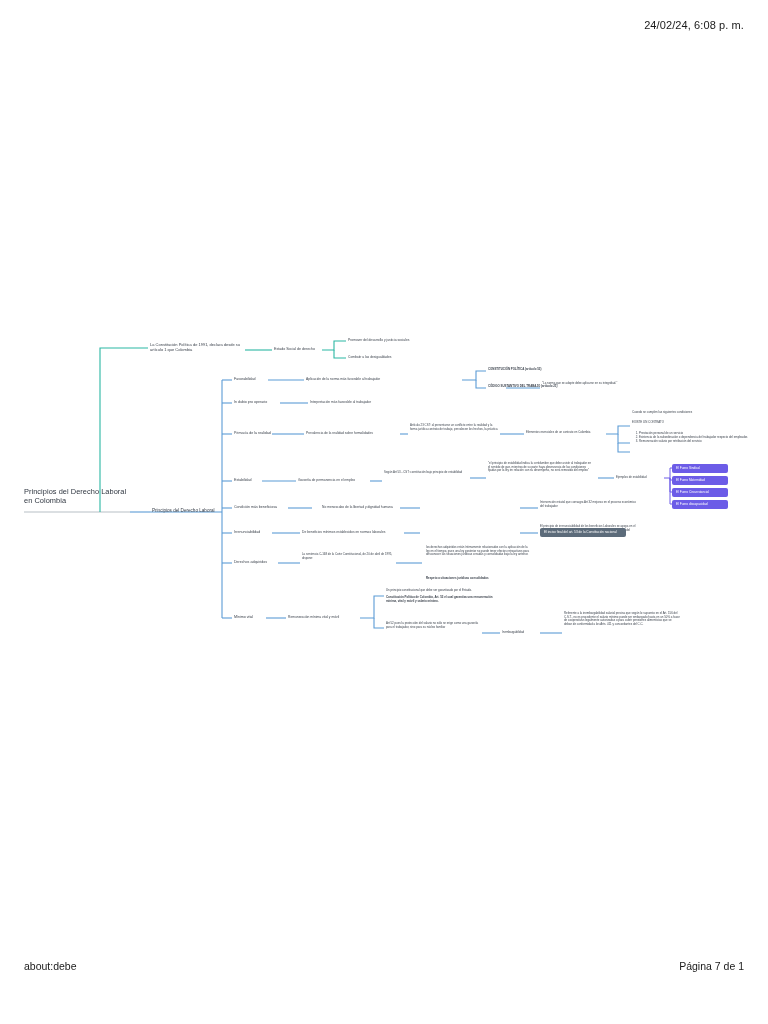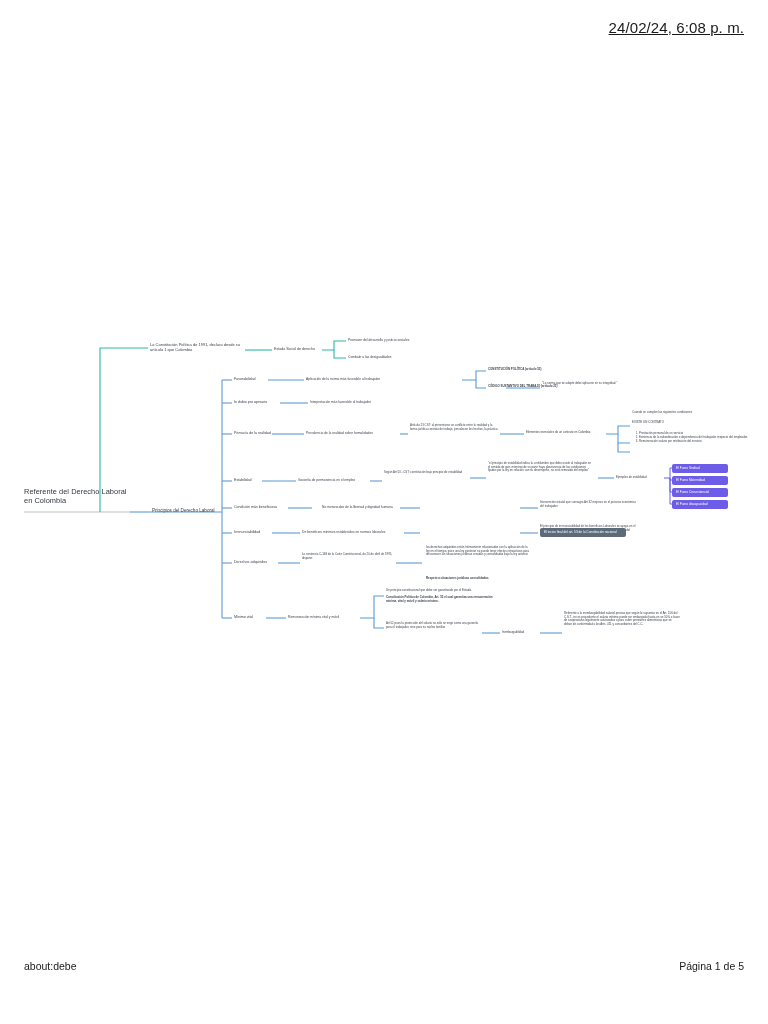--- a/index.html
+++ b/index.html
@@ -11,21 +11,21 @@
   }
   .page{
     position:relative;
     width:768px;height:1024px;
     background:#ffffff;
     overflow:hidden;
   }
   
   .print-date{
     position:absolute;top:19px;right:24px;
-    font-size:15px;color:#1a1a1a;letter-spacing:.1px;text-decoration:underline;
+    font-size:11px;color:#1a1a1a;letter-spacing:.1px;
   }
   .footer-left{
     position:absolute;left:24px;bottom:52px;
     font-size:10.5px;color:#1a1a1a;
   }
   .footer-right{
     position:absolute;right:24px;bottom:52px;
     font-size:10.5px;color:#1a1a1a;
   }
 
@@ -135,21 +135,21 @@
         <line x1="396" y1="563" x2="422" y2="563" stroke="#5b9bd5" stroke-width="1.1"></line>
 
         <line x1="266" y1="618" x2="286" y2="618" stroke="#5b9bd5" stroke-width="1.1"></line>
         <path d="M360 618 L374 618 L374 596 L384 596" stroke="#5b9bd5" stroke-width="1.1"></path>
         <path d="M374 618 L374 628 L384 628" stroke="#5b9bd5" stroke-width="1.1"></path>
         <line x1="482" y1="633" x2="500" y2="633" stroke="#5b9bd5" stroke-width="1.1"></line>
         <line x1="540" y1="633" x2="562" y2="633" stroke="#5b9bd5" stroke-width="1.1"></line>
       </g>
     </svg>
 
-    <div class="node root" style="left:24px;top:487px;width:110px;">Referente del Derecho Laboral en Colombia</div>
+    <div class="node root" style="left:24px;top:487px;width:110px;">Principios del Derecho Laboral en Colombia</div>
 
     <div class="node lvl2" style="left:150px;top:343px;width:95px;">La Constitución Política de 1991, declara desde su artículo 1 que Colombia</div>
     <div class="node lvl3" style="left:274px;top:347px;width:50px;">Estado Social de derecho</div>
     <div class="node lvl4" style="left:348px;top:338px;width:96px;">Promover del desarrollo y justicia sociales</div>
     <div class="node lvl4" style="left:348px;top:355px;width:96px;">Combatir a las desigualdades</div>
 
     <div class="node lvl1" style="left:152px;top:508px;width:70px;">Principios del Derecho Laboral</div>
 
     <div class="node lvl3" style="left:234px;top:377px;width:40px;">Favorabilidad</div>
     <div class="node lvl4" style="left:306px;top:377px;width:160px;">Aplicación de la norma más favorable al trabajador</div>
@@ -201,15 +201,15 @@
     <div class="node lvl4" style="left:288px;top:615px;width:80px;">Remuneración mínima vital y móvil</div>
     <div class="node tiny" style="left:386px;top:589px;width:112px;">Un principio constitucional que debe ser garantizado por el Estado.</div>
     <div class="node tiny strong" style="left:386px;top:596px;width:112px;">Constitución Política de Colombia, Art. 53 el cual garantiza una remuneración mínima, vital y móvil y salario mínimo.</div>
     <div class="node tiny" style="left:386px;top:622px;width:96px;">Art 52 pues la protección del salario no sólo se erige como una garantía para el trabajador, sino para su núcleo familiar</div>
     <div class="node tiny" style="left:502px;top:631px;width:42px;">Inembargabilidad</div>
     <div class="node tiny" style="left:564px;top:612px;width:116px;">Referente a la inembargabilidad salarial precisa que según lo supuesto en el Art. 156 del C.S.T., no es procedente el salario mínimo puede ser embargado hasta en un 50% a favor de cooperativas legalmente autorizadas o para cubrir pensiones alimenticias que se deban de conformidad a los Arts. 411 y concordantes del C.C.</div>
 
   </div>
 
   <div class="footer-left">about:debe</div>
-  <div class="footer-right">Página 1 de 5</div>
+  <div class="footer-right">Página 7 de 1</div>
 
 </div>
 
 </body></html>

